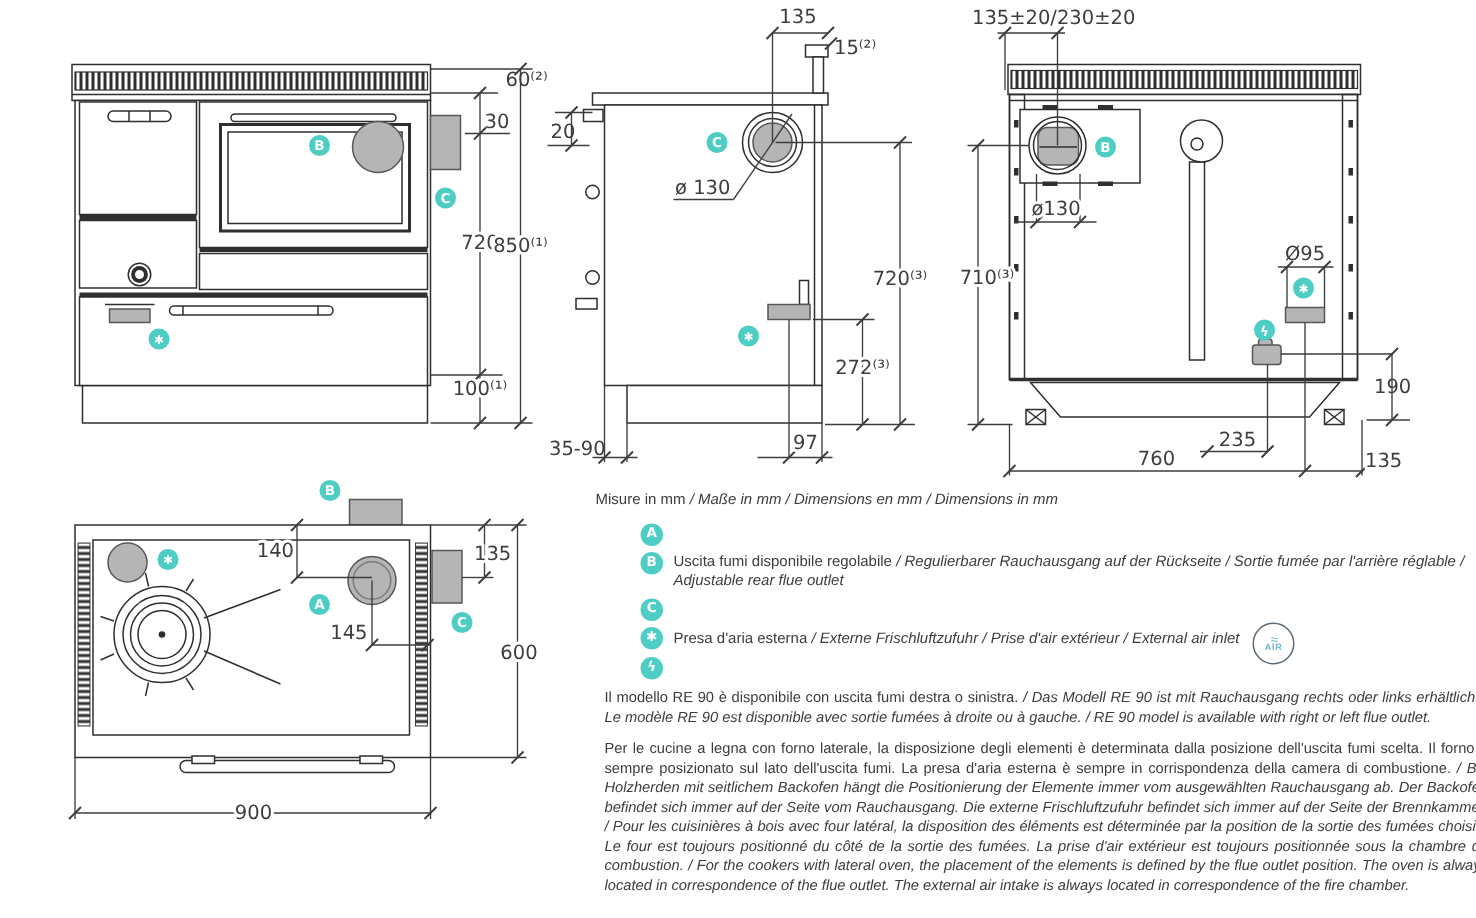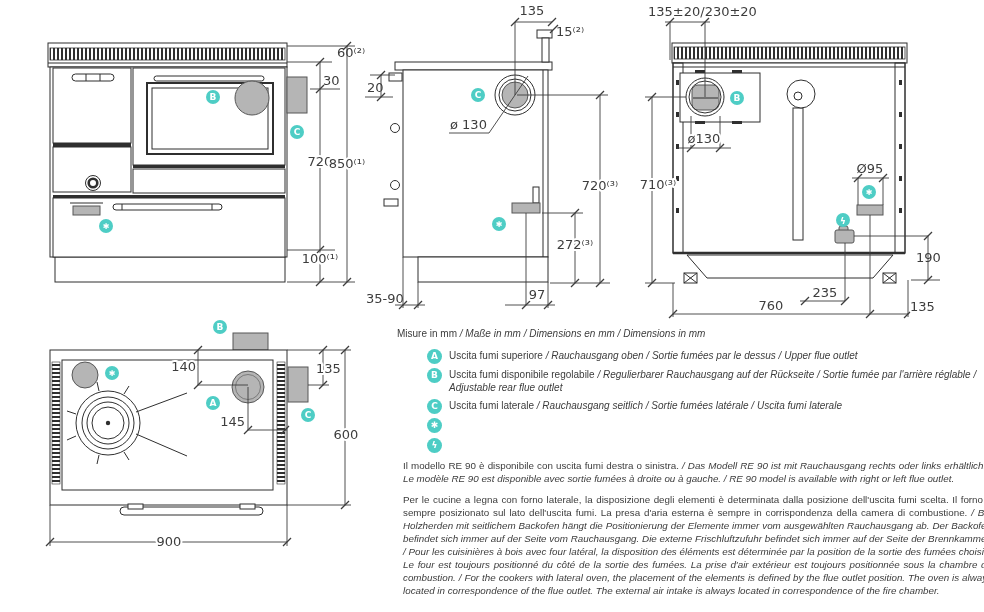--- a/index.html
+++ b/index.html
@@ -370,41 +370,41 @@
     </g>
   </svg>
 
   <div class="legend">
     <div class="units">
       <span>Misure in mm</span>
       <i>/ Maße in mm / Dimensions en mm / Dimensions in mm</i>
     </div>
     <div class="lrow">
       <span class="lbadge">A</span>
-      <span class="ltext">
-        <span>Uscita fumi superiore</span>
-        <i>/ Rauchausgang oben / Sortie fumées par le dessus / Upper flue outlet</i>
-      </span>
     </div>
     <div class="lrow">
       <span class="lbadge">B</span>
       <span class="ltext">
         <span>Uscita fumi disponibile regolabile</span>
         <i>/ Regulierbarer Rauchausgang auf der Rückseite / Sortie fumée par l'arrière réglable / Adjustable rear flue outlet</i>
       </span>
     </div>
     <div class="lrow">
       <span class="lbadge">C</span>
-      <span class="ltext">
-        <span>Uscita fumi laterale</span>
-        <i>/ Rauchausgang seitlich / Sortie fumées latérale / Uscita fumi laterale</i>
-      </span>
     </div>
     <div class="lrow">
       <span class="lbadge">✱</span>
+      <span class="ltext">
+        <span>Presa d'aria esterna</span>
+        <i>/ Externe Frischluftzufuhr / Prise d'air extérieur / External air inlet</i>
+        <span class="air-logo">
+          <span class="air-wave">≈</span>
+          <span class="air-label">AIR</span>
+        </span>
+      </span>
     </div>
     <div class="lrow">
       <span class="lbadge">ϟ</span>
     </div>
   </div>
 
   <div class="paras">
     <p>
       <span>Il modello RE 90 è disponibile con uscita fumi destra o sinistra.</span>
       <i>/ Das Modell RE 90 ist mit Rauchausgang rechts oder links erhältlich. / Le modèle RE 90 est disponible avec sortie fumées à droite ou à gauche. / RE 90 model is available with right or left flue outlet.</i>

